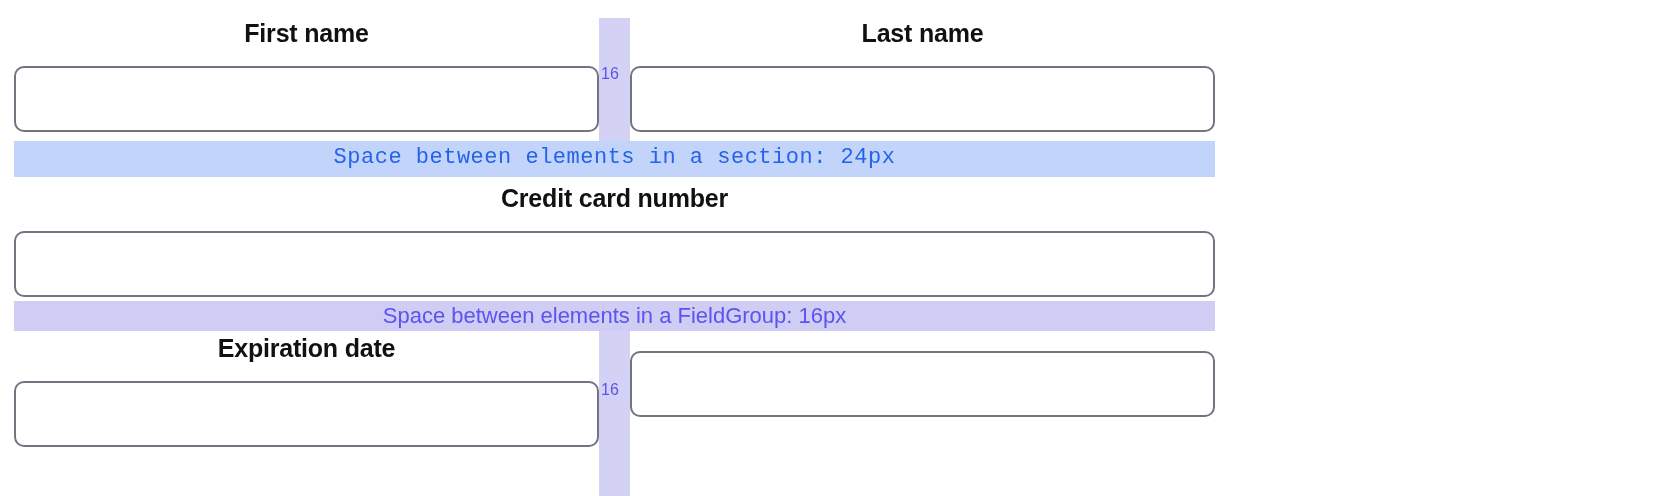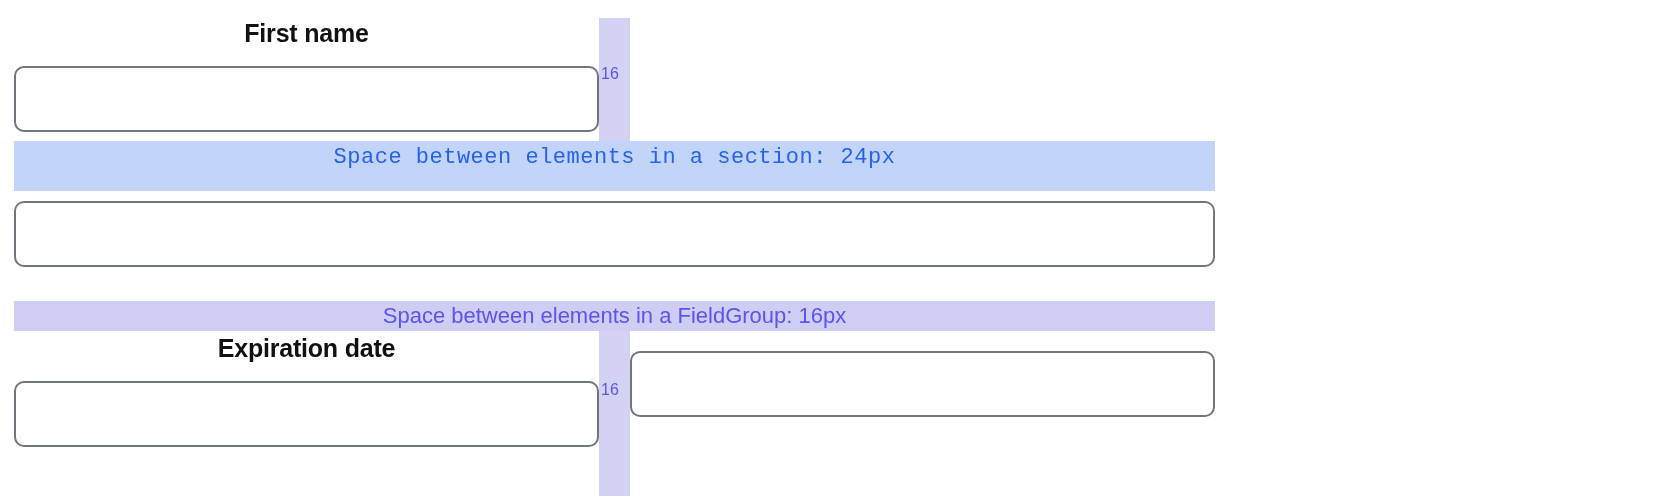--- a/index.html
+++ b/index.html
@@ -64,21 +64,21 @@
     position: absolute;
     left: 14px;
     width: 1201px;
     box-sizing: border-box;
     text-align: center;
     white-space: nowrap;
     overflow: hidden;
   }
   .space-band.section {
     top: 141px;
-    height: 50px;
+    height: 36px;
     line-height: 34px;
     background: #c3d4fb;
     color: #2563eb;
     font-family: "Liberation Mono", monospace;
     font-size: 22px;
     letter-spacing: 0.5px;
   }
   .space-band.fieldgroup {
     top: 301px;
     height: 30px;
@@ -120,24 +120,29 @@
   <div class="gap-strip-label" id="gap-label-top">16</div>
 
   <div class="gap-strip" id="gap-strip-bottom"></div>
   <div class="gap-strip-label" id="gap-label-bottom">16</div>
 
   <div class="field" id="field-first-name">
     <div class="field-label">First name</div>
     <input class="field-input" type="text" value="" placeholder="" style="">
   </div>
 
+  <div class="field" id="field-last-name">
+    <div class="field-label">Last name</div>
+    <input class="field-input" type="text" value="" placeholder="" style="">
+  </div>
 
   <div class="space-band section">Space between elements in a section: 24px</div>
 
   <div class="field" id="field-ccnum">
+    <div class="field-label">Credit card number</div>
     <input class="field-input" type="text" value="" placeholder="" style="">
   </div>
 
   <div class="space-band fieldgroup">Space between elements in a FieldGroup: 16px</div>
 
   <div class="field" id="field-expiry">
     <div class="field-label">Expiration date</div>
     <input class="field-input" type="text" value="" placeholder="" style="">
   </div>
 

